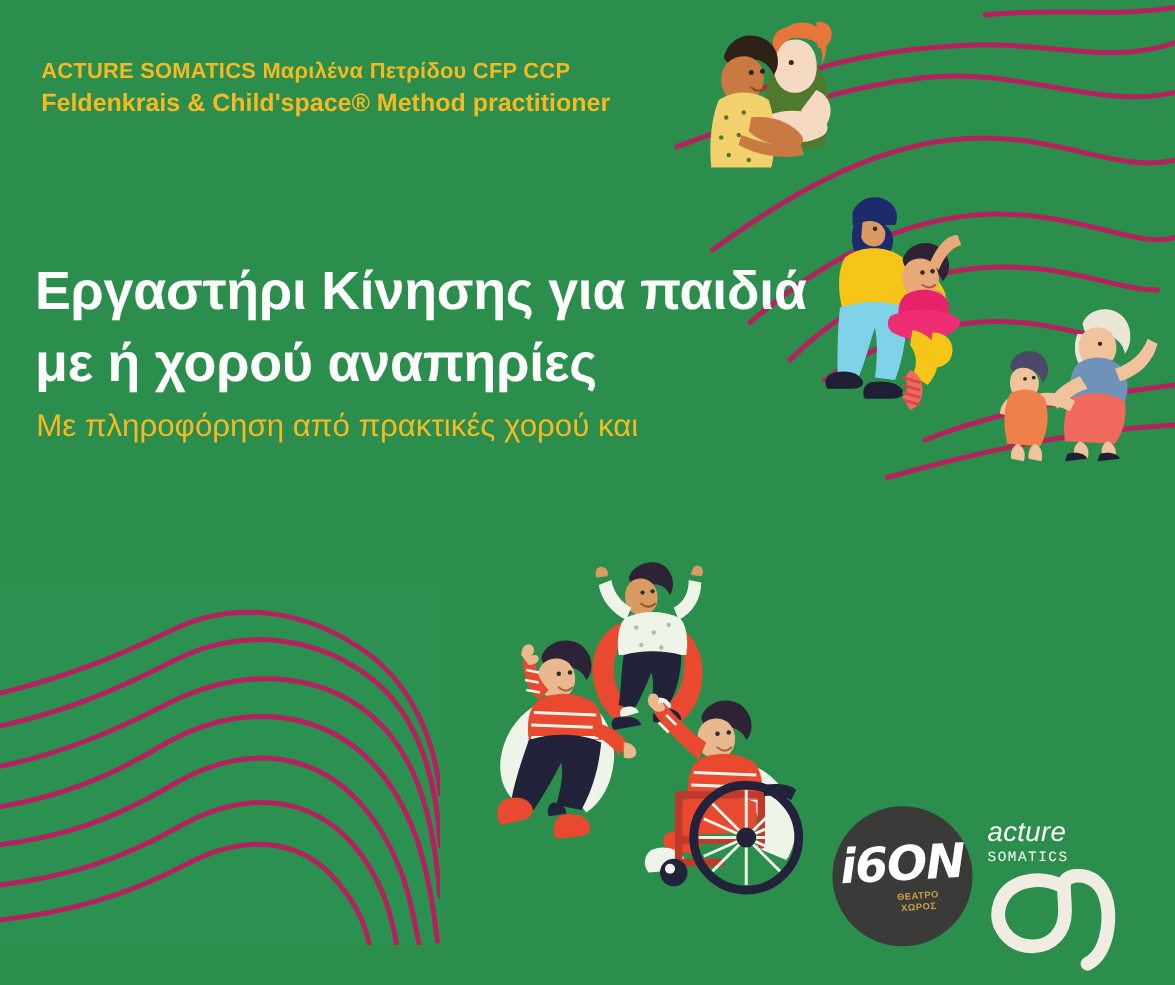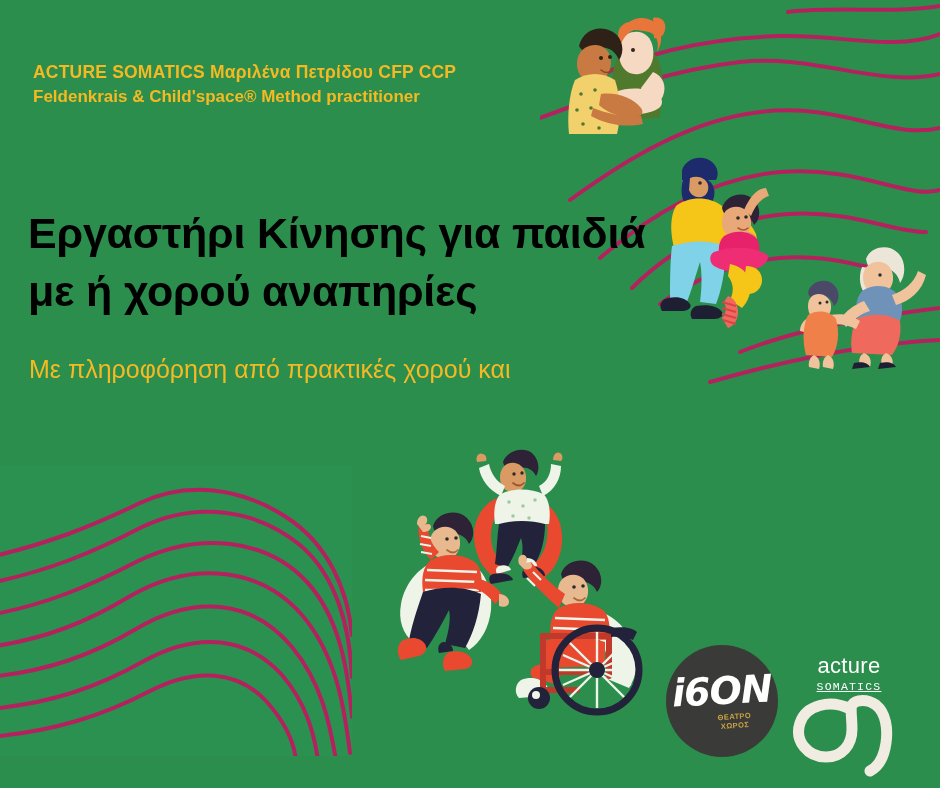--- a/index.html
+++ b/index.html
@@ -38,58 +38,58 @@
     width: 352px;
     height: 291px;
     background: #2a9150;
     overflow: hidden;
   }
 
   
   #header-block {
     position: absolute;
     left: 33px;
-    top: 60px;
+    top: 44px;
     width: 520px;
   }
   #org-line {
     color: #f5b924;
     font-size: 17.5px;
     font-weight: bold;
     letter-spacing: 0.2px;
     line-height: 1.42;
     white-space: nowrap;
   }
   .org-sub {
     color: #f5b924;
-    font-size: 17px;
+    font-size: 20px;
     font-weight: 600;
     line-height: 1.47;
     white-space: nowrap;
   }
 
   
   #headline {
     position: absolute;
     left: 28px;
     top: 205px;
     width: 680px;
-    color: #000000;
+    color: #ffffff;
     font-size: 43px;
     font-weight: bold;
     line-height: 1.34;
     letter-spacing: -0.2px;
   }
   #headline .hl-line { display: block; white-space: nowrap; }
 
   
   #subheadline {
     position: absolute;
     left: 29px;
-    top: 350px;
+    top: 322px;
     width: 650px;
     color: #f5b924;
     font-size: 25px;
     font-weight: 400;
     line-height: 1.52;
   }
   #subheadline .sub-line { display: block; white-space: nowrap; }
   #subheadline sup { font-size: 0.62em; vertical-align: super; }
 
   
@@ -140,31 +140,29 @@
     left: 790px;
     top: 655px;
     width: 118px;
     height: 125px;
   }
   #acture-word {
     color: #ffffff;
     font-size: 22px;
     font-weight: 300;
     line-height: 1;
-    text-align: center;
     letter-spacing: 0.3px;
+    font-style: italic;
   }
   #acture-sub {
     color: #ffffff;
     font-family: "Liberation Mono", monospace;
     font-size: 11.5px;
     letter-spacing: 1.2px;
-    text-align: center;
     margin-top: 3px;
-    text-decoration: underline;
   }
   #acture-mark {
     margin-top: 2px;
     width: 118px;
     height: 82px;
   }
 </style>
 </head>
 <body>
 

